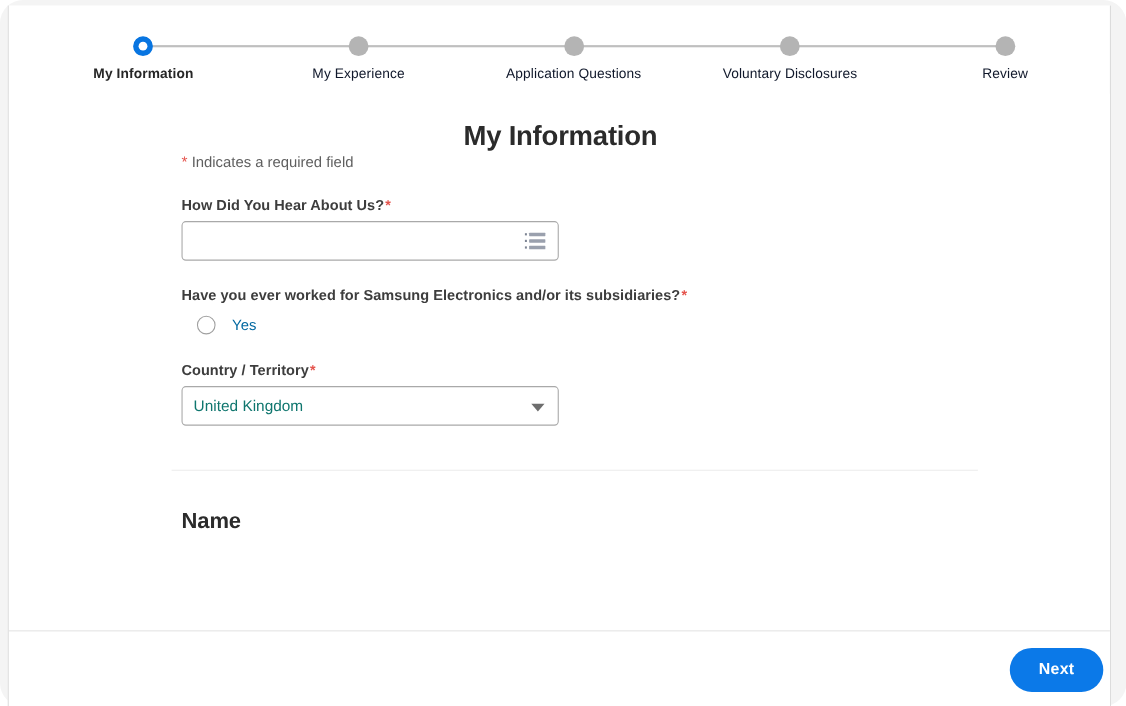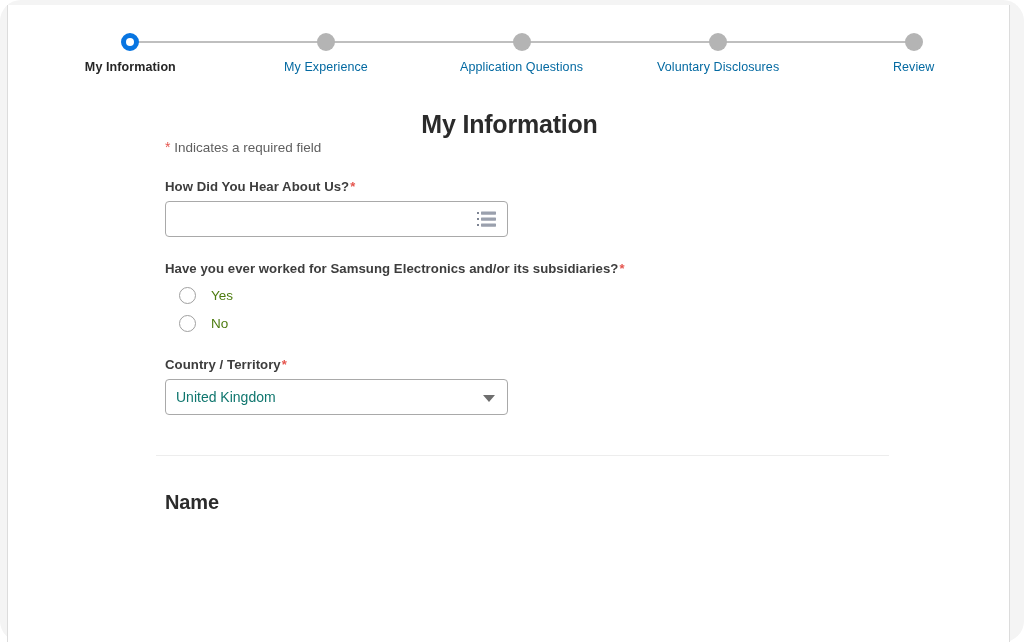--- a/index.html
+++ b/index.html
@@ -73,21 +73,21 @@
     height: 8px;
     border-radius: 50%;
     background: #ffffff;
     margin: 0;
   }
   .step-label {
     position: absolute;
     top: 55px;
     transform: translateX(-50%);
     font-size: 12.5px;
-    color: #0369a1;
+    color: #0f172a;
     white-space: nowrap;
     letter-spacing: 0.1px;
   }
   .step-label.active {
     color: #262626;
     font-weight: bold;
   }
 
   
   #form-scroll {
@@ -189,21 +189,21 @@
     height: 17px;
     border-radius: 50%;
     border: 1.6px solid #a0a0a0;
     background: #fff;
     box-sizing: border-box;
     flex: 0 0 auto;
   }
   .radio-text {
     margin-left: 15px;
     font-size: 13.5px;
-    color: #4d7c0f;
+    color: #0369a1;
   }
 
   
   .section-divider {
     margin-top: 40px;
     margin-left: -9px;
     width: 733px;
     height: 1px;
     background: #ededed;
   }
@@ -297,39 +297,38 @@
         <div class="field-block">
           <div class="field-label">
             <span>Have you ever worked for Samsung Electronics and/or its subsidiaries?</span><span class="req-star">*</span>
           </div>
 
           <div class="radio-row">
             <span class="radio-circle"></span>
             <span class="radio-text">Yes</span>
           </div>
 
-          <div class="radio-row">
-            <span class="radio-circle"></span>
-            <span class="radio-text">No</span>
-          </div>
         </div>
 
         <div class="field-block" style="margin-top:25px;">
           <div class="field-label">
             <span>Country / Territory</span><span class="req-star">*</span>
           </div>
           <div class="text-input">
             <span class="value">United Kingdom</span>
             <span class="caret-icon"></span>
           </div>
         </div>
 
         <div class="section-divider"></div>
 
         <div class="section-title">Name</div>
 
 
       </div>
     </div>
 
+    <div id="footer-bar">
+      <button id="next-button">Next</button>
+    </div>
 
   </div>
 </div>
 
 </body></html>

